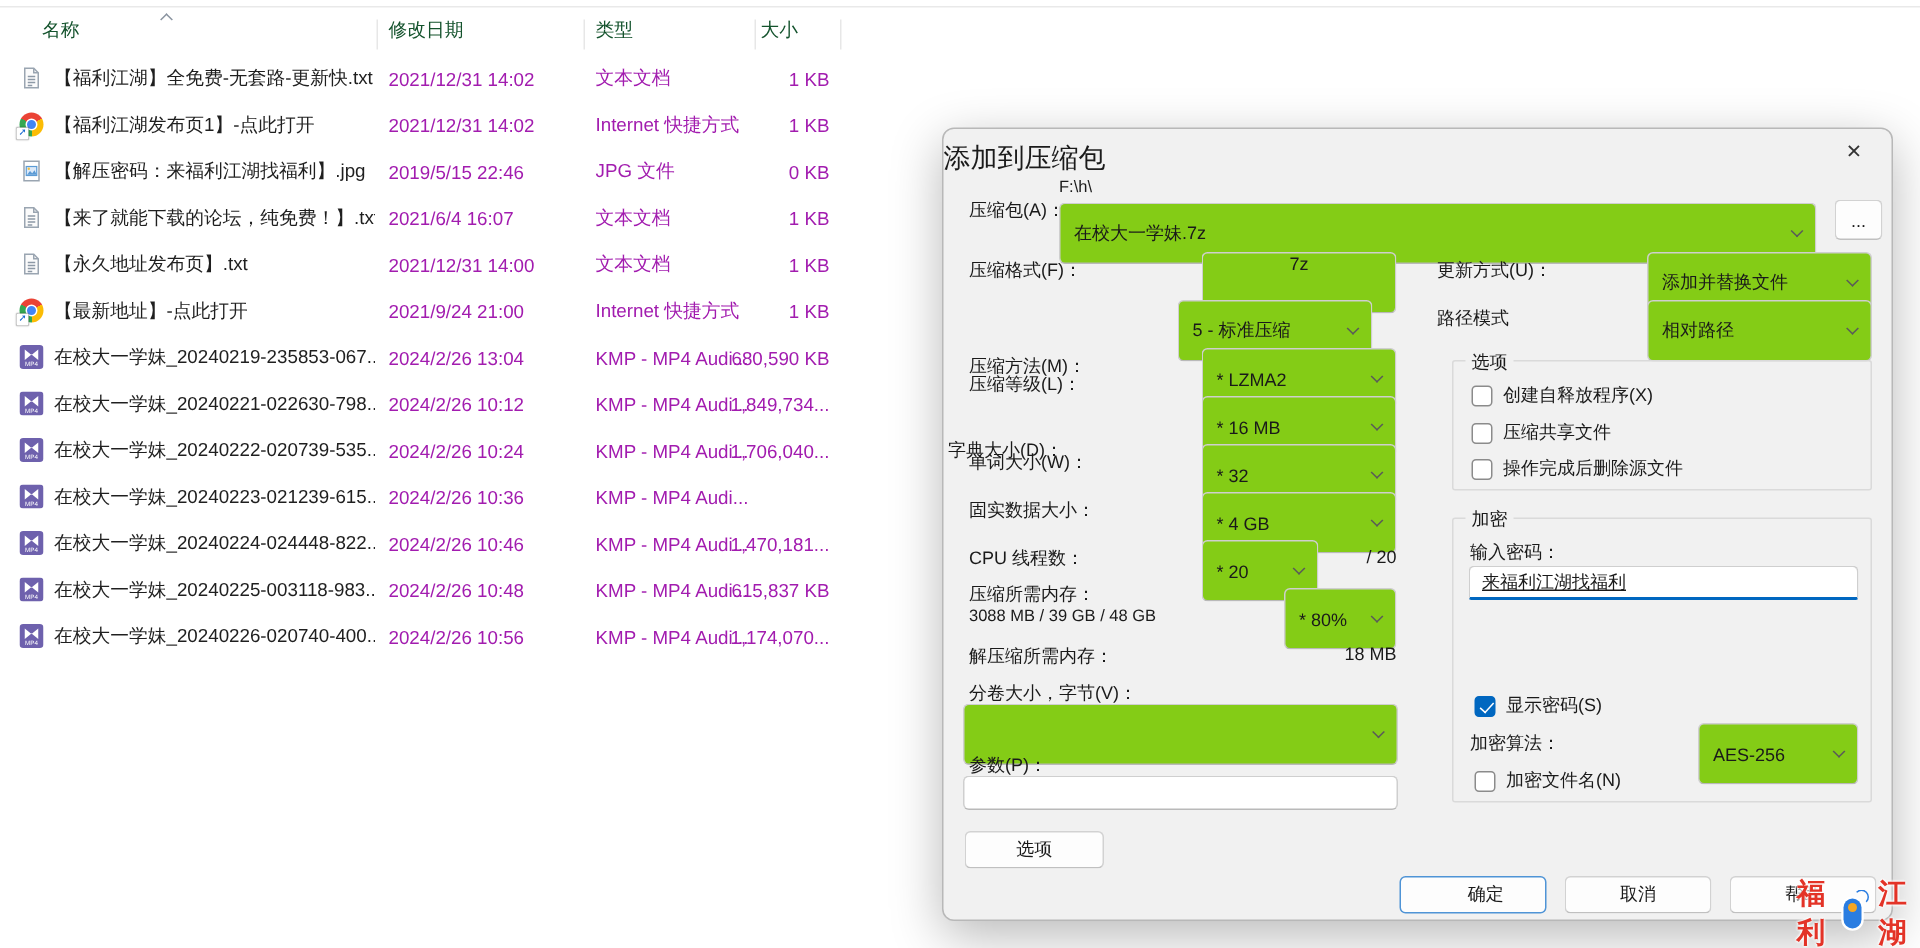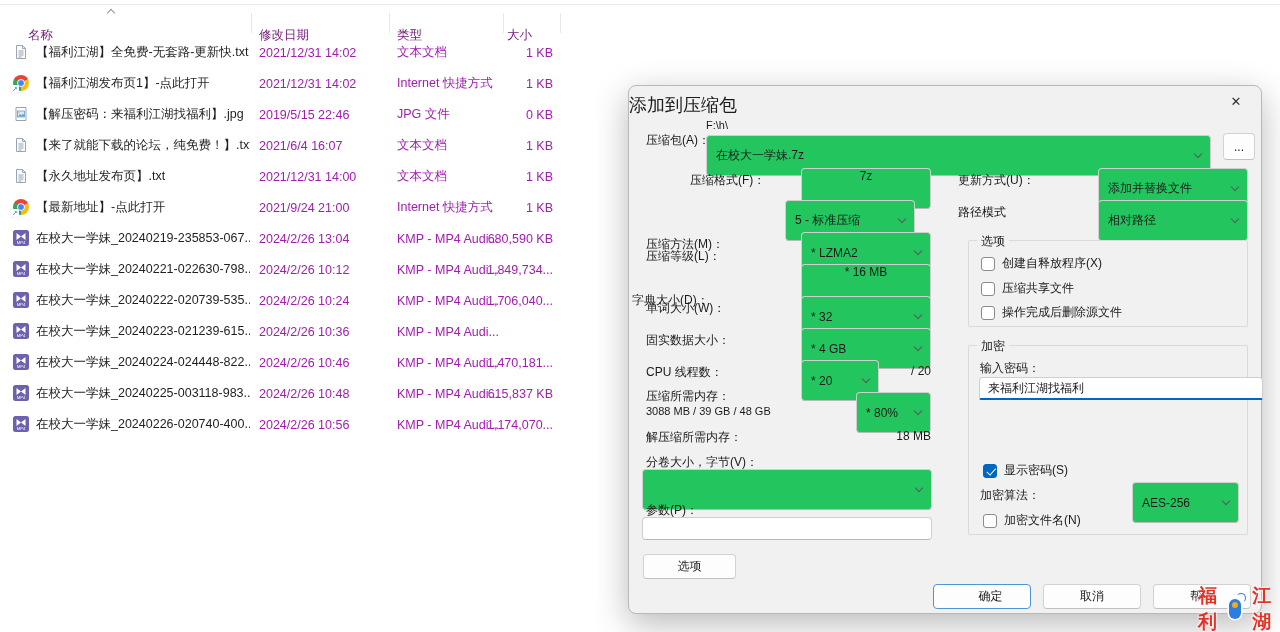--- a/index.html
+++ b/index.html
@@ -2,21 +2,21 @@
 <html><head>
 <meta charset="utf-8">
 <style>
   * { margin:0; padding:0; box-sizing:border-box; }
   html,body { width:1280px; height:632px; overflow:hidden; background:#fff;
     font-family:"Liberation Sans","DejaVu Sans",sans-serif; }
 
   
   #explorer { position:absolute; inset:0; background:#fff; }
   .top-hairline { position:absolute; left:0; top:4px; width:1280px; height:1px; background:#e9e9e9; }
-  .hdr { position:absolute; top:23px; height:24px; font-size:12.5px; color:#701a75; display:flex; align-items:center; }
+  .hdr { position:absolute; top:8px; height:24px; font-size:12.5px; color:#14532d; display:flex; align-items:center; }
   .hdr-sep { position:absolute; top:13px; width:1px; height:20px; background:#e7e7e7; }
   .sort-asc { position:absolute; left:108px; top:8px; width:7px; height:7px; }
   .sort-asc::before { content:""; position:absolute; left:0; top:2px; width:5px; height:5px;
     border-left:1.2px solid #8a94a0; border-top:1.2px solid #8a94a0; transform:rotate(45deg); }
   .frow { position:absolute; left:0; width:600px; height:31px; }
   .fcell { position:absolute; top:0; height:31px; display:flex; align-items:center; font-size:12.5px; color:#a21caf; white-space:nowrap; }
   .fcell.name { left:36px; width:214px; color:#1f1f1f; overflow:hidden; }
   .fcell.date { left:259px; width:125px; }
   .fcell.type { left:397px; width:104px; overflow:hidden; }
   .fcell.size { left:430px; width:123px; justify-content:flex-end; }
@@ -33,21 +33,21 @@
 
   
   #dlg { position:absolute; left:628px; top:85px; width:634px; height:529px;
     background:#f1f1f1; border:1px solid #b8b8b8; border-radius:8px;
     box-shadow:0 10px 34px rgba(0,0,0,.28); font-size:12px; color:#1a1a1a; }
   .dlg-title { position:absolute; left:0; top:7px; font-size:18px; color:#1b1b1b; }
   .dlg-close { position:absolute; right:6px; top:2px; width:38px; height:26px; display:flex;
     align-items:center; justify-content:center; font-size:13px; color:#333; border-radius:5px; }
 
   .lbl { position:absolute; white-space:nowrap; color:#1a1a1a; }
-  .combo { position:absolute; background:#22c55e; border:1px solid #cfcfcf; border-bottom-color:#b9b9b9;
+  .combo { position:absolute; background:#84cc16; border:1px solid #cfcfcf; border-bottom-color:#b9b9b9;
     border-radius:4px; height:41px; display:flex; align-items:center; padding:0 9px;
     justify-content:space-between; white-space:nowrap; }
   .combo .chev { width:6px; height:6px; border-right:1.3px solid #5a5a5a; border-bottom:1.3px solid #5a5a5a;
     transform:rotate(45deg); margin-top:-3px; flex:none; margin-left:6px; }
   .tinput { position:absolute; background:#fff; border:1px solid #cfcfcf; border-bottom-color:#b9b9b9;
     border-radius:4px; height:23px; font-size:12px; padding:0 8px;
     font-family:"Liberation Sans","DejaVu Sans",sans-serif; color:#1a1a1a; }
   .tinput.focused { border-bottom:2px solid #0067c0; border-radius:4px 4px 2px 2px; }
   .btn { position:absolute; background:#fdfdfd; border:1px solid #d2d2d2; border-bottom-color:#c0c0c0;
     border-radius:4px; display:flex; align-items:center; justify-content:center; font-size:12px; color:#1a1a1a; }
@@ -245,40 +245,40 @@
   <div class="dlg-close">✕</div>
 
   <div class="lbl" style="left:17px; top:46px;">压缩包(A)：</div>
   <div class="lbl small" style="left:77px; top:33px;">F:\h\</div>
   <div class="combo" style="left:77px; top:49px; width:505px;">
     <span>在校大一学妹.7z</span>
       <span class="chev"></span>
   </div>
   <div class="btn" style="left:594px; top:47px; width:32px; height:27px;">...</div>
 
-  <div class="lbl" style="left:17px; top:86px;margin-left:44px;">压缩格式(F)：</div>
+  <div class="lbl" style="left:17px; top:86px;">压缩格式(F)：</div>
   <div class="combo" style="left:172px; top:82px; width:130px;flex-direction:column;">
       <span>7z</span>
       <span class="chev"></span>
     </div>
 
   <div class="lbl" style="left:17px; top:118px;margin-top:44px;">压缩等级(L)：</div>
   <div class="combo" style="left:156px; top:114px; width:130px;">
       <span>5 - 标准压缩</span>
       <span class="chev"></span>
     </div>
 
   <div class="lbl" style="left:17px; top:150px;">压缩方法(M)：</div>
   <div class="combo" style="left:172px; top:146px; width:130px;">
       <span>* LZMA2</span>
       <span class="chev"></span>
     </div>
 
   <div class="lbl" style="left:3px; top:182px;margin-top:24px;">字典大小(D)：</div>
-  <div class="combo" style="left:172px; top:178px; width:130px;flex-direction:column;">
+  <div class="combo" style="left:172px; top:178px; width:130px;">
       <span>* 16 MB</span>
       <span class="chev"></span>
     </div>
 
   <div class="lbl" style="left:17px; top:214px;">单词大小(W)：</div>
   <div class="combo" style="left:172px; top:210px; width:130px;">
       <span>* 32</span>
       <span class="chev"></span>
     </div>
 
@@ -340,21 +340,21 @@
     </div>
     <div class="cbrow" style="left:12px; top:63px;">
       <span class="cb"></span>
         <span>操作完成后删除源文件</span>
     </div>
   </div>
 
   <div class="gbox" style="left:339px; top:259px; width:280px; height:190px;">
     <span class="legend">加密</span>
     <div class="lbl" style="left:11px; top:14px;">输入密码：</div>
-    <input class="tinput focused" style="left: 10px; top: 31px; width: 284px;" value="来福利江湖找福利">
+    <input class="tinput focused" style="left: 10px; top: 31px; width: 260px; text-decoration: underline;" value="来福利江湖找福利">
     <div class="cbrow" style="left:14px; top:116px;">
       <span class="cb checked"></span>
         <span>显示密码(S)</span>
     </div>
     <div class="lbl" style="left:11px; top:141px;">加密算法：</div>
     <div class="combo" style="left:163px; top:136px; width:107px;">
         <span>AES-256</span>
         <span class="chev"></span>
       </div>
     <div class="cbrow" style="left:14px; top:166px;">

